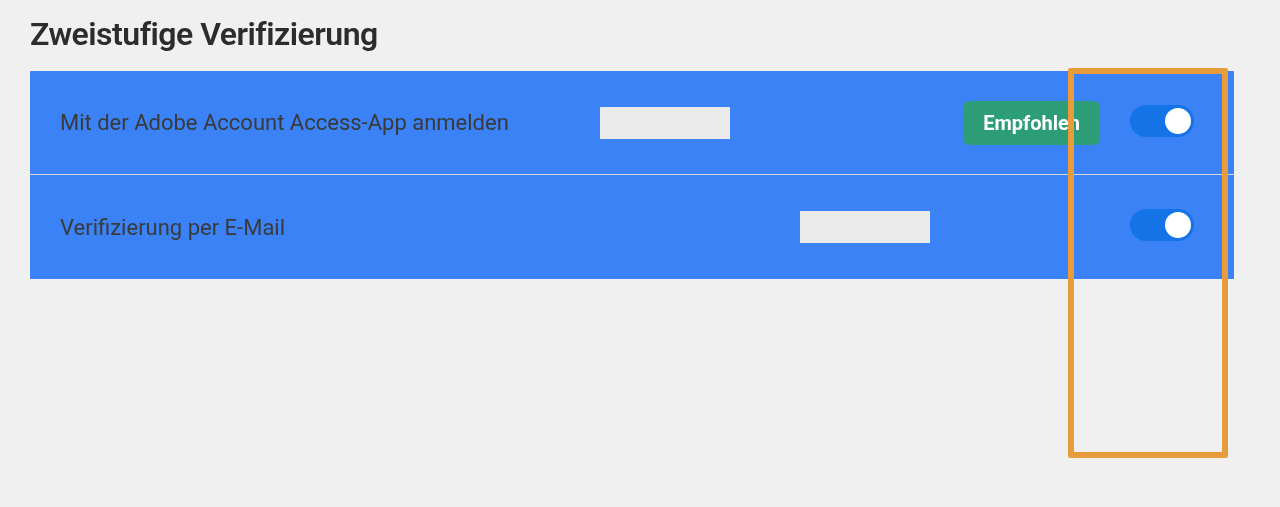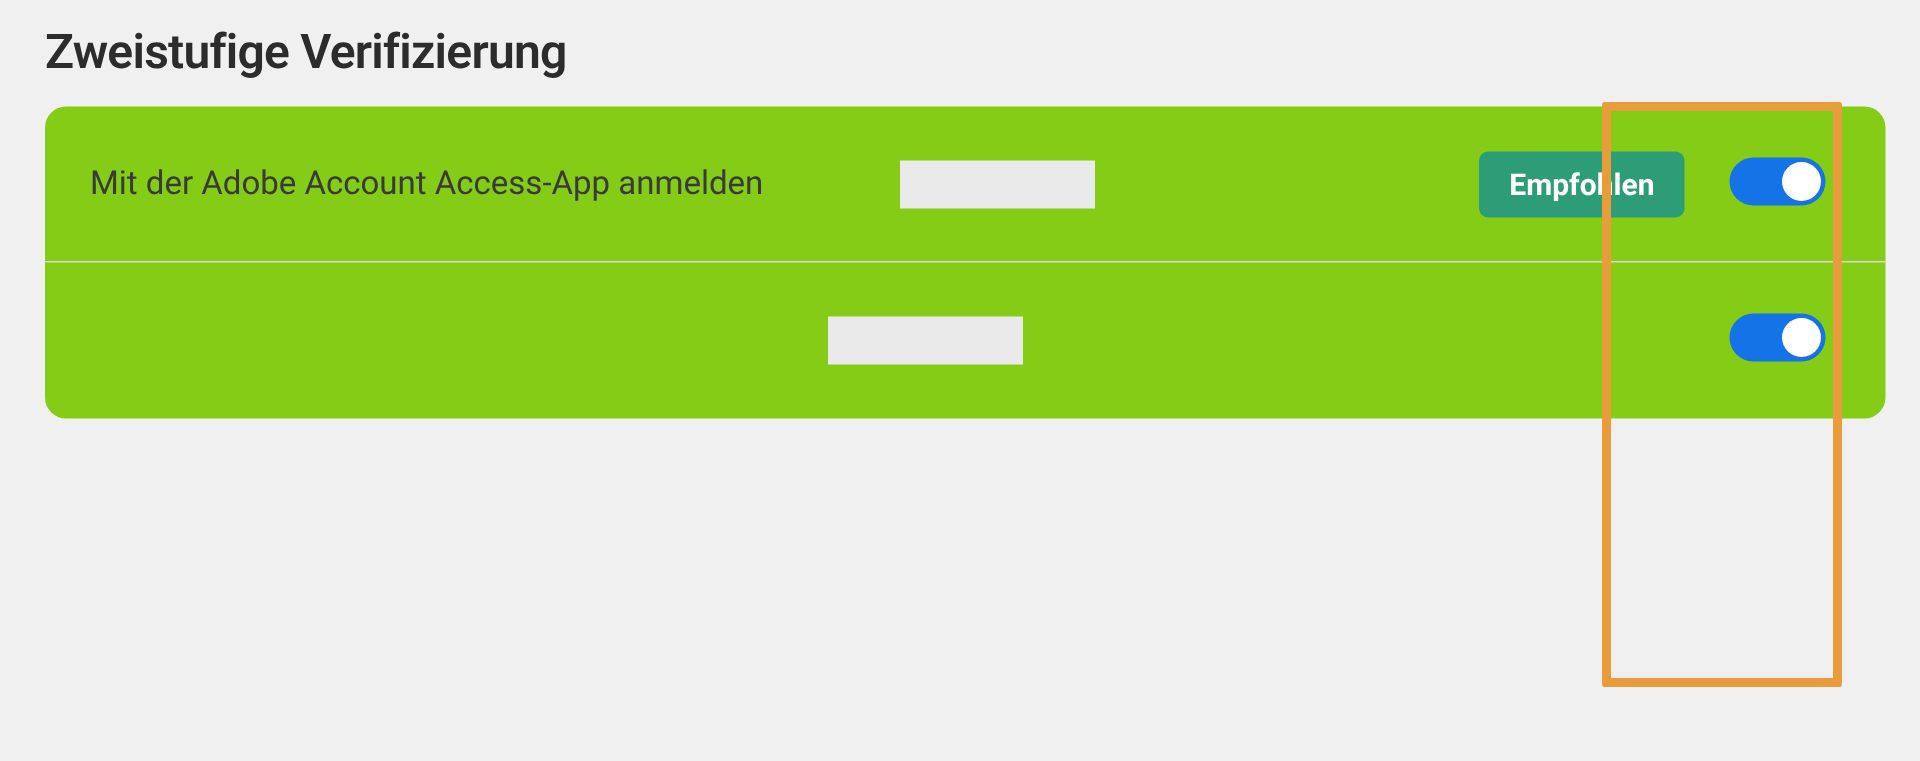--- a/index.html
+++ b/index.html
@@ -8,33 +8,33 @@
       box-sizing: border-box;
     }
     body {
       font-family: -apple-system, BlinkMacSystemFont, "Segoe UI", Roboto, Helvetica, Arial, sans-serif;
       background: #f0f0f0;
       width: 1280px;
       height: 507px;
       padding: 0;
     }
     .container {
-      padding: 15px 23px 30px 30px;
+      padding: 15px 46px 30px 30px;
       position: relative;
     }
     .page-title {
       font-size: 32px;
       font-weight: 600;
       color: #2c2c2c;
       margin-bottom: 18px;
       letter-spacing: -0.5px;
     }
     .settings-card {
-      background: #84cc16;
-      border-radius: 14px;
+      background: #3b82f6;
+      border-radius: 1px;
     }
     .setting-row {
       display: flex;
       align-items: center;
       padding: 28px 30px;
       border-bottom: 1px solid #d8d8d8;
       min-height: 104px;
     }
     .setting-row:last-child {
       border-bottom: none;
@@ -112,20 +112,21 @@
       <div class="spacer"></div>
       <div class="recommended-badge">Empfohlen</div>
       <div class="toggle-wrap">
         <div class="toggle">
           <div class="toggle-knob"></div>
         </div>
       </div>
     </div>
 
     <div class="setting-row">
+      <div class="setting-label">Verifizierung per E-Mail</div>
       <div class="spacer"></div>
       <div class="placeholder-box"></div>
       <div class="spacer"></div>
       <div class="toggle-wrap">
         <div class="toggle">
           <div class="toggle-knob"></div>
         </div>
       </div>
     </div>
 

